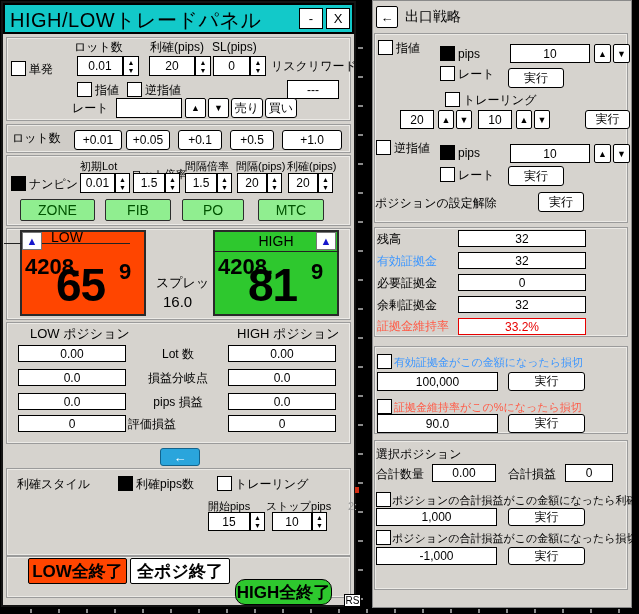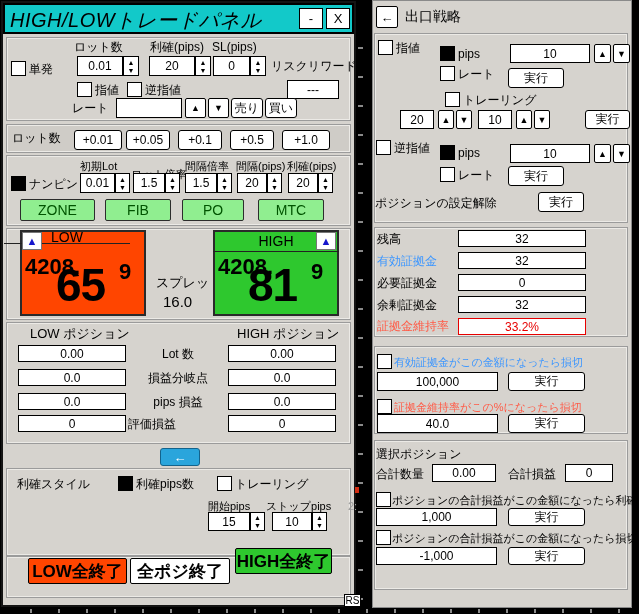--- a/index.html
+++ b/index.html
@@ -9,21 +9,21 @@
   .lbl{position:absolute;font-size:12px;white-space:nowrap;line-height:14px;}
   .box{position:absolute;background:#fff;border:1px solid #000;font-size:12px;display:flex;align-items:center;justify-content:center;white-space:nowrap;box-sizing:border-box;}
   .btn{position:absolute;background:#fff;border:1px solid #000;border-radius:3px;font-size:12px;display:flex;align-items:center;justify-content:center;white-space:nowrap;box-sizing:border-box;cursor:default;}
   .cb{position:absolute;width:13px;height:13px;background:#fff;border:1px solid #000;box-sizing:content-box;}
   .cb.on{background:#000;}
   .spin{position:absolute;background:#fff;border:1px solid #000;display:flex;flex-direction:column;align-items:center;justify-content:center;line-height:1;font-size:7px;box-sizing:border-box;gap:1px;}
   .updn{position:absolute;background:#fff;border:1px solid #000;border-radius:2px;display:flex;align-items:center;justify-content:center;font-size:9px;box-sizing:border-box;}
   .grp{position:absolute;border:1px solid #9b9b9b;box-shadow:inset 0 0 0 1px #eceae6;box-sizing:border-box;}
   .win{position:absolute;background:var(--panel_bg,#d6d3ce);border:2px solid #141414;box-sizing:border-box;}
   .titlebar{position:absolute;background:var(--titlebar,#12c9c9);border:2px solid #000;box-sizing:border-box;}
-  .title-text{position:absolute;font-size:20px;letter-spacing:0.5px;font-style:italic;}
+  .title-text{position:absolute;font-size:20px;letter-spacing:0.5px;}
   .winbtn{position:absolute;background:#fff;border:1px solid #000;font-size:13px;display:flex;align-items:center;justify-content:center;box-sizing:border-box;}
   .strategy{position:absolute;background:var(--strategy_btn,#90ee90);border:1px solid #2c2c2c;border-radius:2px;color:#005400;font-size:14px;display:flex;align-items:center;justify-content:center;box-sizing:border-box;}
   .pricebox{position:absolute;border:2px solid #2a2a2a;box-sizing:border-box;}
   .price-hdr{position:absolute;font-size:14px;display:flex;align-items:center;justify-content:center;border-bottom:1px solid #222;box-sizing:border-box;}
   .arrowbtn{position:absolute;background:#fff;border:1px solid #777;color:#1616cc;font-size:11px;display:flex;align-items:center;justify-content:center;box-sizing:border-box;}
   .price-int{position:absolute;font-size:22px;font-weight:700;line-height:1;}
   .price-main{position:absolute;font-size:46px;font-weight:700;line-height:1;letter-spacing:-1px;}
   .price-sub{position:absolute;font-size:22px;font-weight:700;line-height:1;}
   .closebtn{position:absolute;border:1px solid #000;border-radius:2px;font-size:17px;font-weight:700;display:flex;align-items:center;justify-content:center;box-sizing:border-box;}
   .lbl-blue{color:var(--label_blue,#3c96ff);}
@@ -81,21 +81,21 @@
   <div class="updn" style="left:208px;top:98px;width:21px;height:20px;">▼</div>
   <div class="btn" style="left:231px;top:98px;width:32px;height:20px;">売り</div>
   <div class="btn" style="left:265px;top:98px;width:32px;height:20px;">買い</div>
 
   <div class="grp" style="left:6px;top:124px;width:345px;height:29px;background:#cfccc7;"></div>
   <div class="lbl" style="left:12px;top:131px;">ロット数</div>
   <div class="btn" style="left:74px;top:130px;width:48px;height:20px;">+0.01</div>
   <div class="btn" style="left:126px;top:130px;width:44px;height:20px;">+0.05</div>
   <div class="btn" style="left:178px;top:130px;width:44px;height:20px;">+0.1</div>
   <div class="btn" style="left:230px;top:130px;width:44px;height:20px;">+0.5</div>
-  <div class="btn" style="left:282px;top:130px;width:48px;height:20px;">+1.0</div>
+  <div class="btn" style="left:282px;top:130px;width:60px;height:20px;">+1.0</div>
 
   <div class="grp" style="left:6px;top:155px;width:345px;height:71px;"></div>
   <div class="lbl small" style="left:80px;top:159px;">初期Lot</div>
   <div class="lbl small" style="left:131px;top:159px;margin-top:8px;">ロット倍率</div>
   <div class="lbl small" style="left:185px;top:159px;">間隔倍率</div>
   <div class="lbl small" style="left:236px;top:159px;">間隔(pips)</div>
   <div class="lbl small" style="left:287px;top:159px;">利確(pips)</div>
   <div class="cb on" style="left:11px;top:176px;"></div>
   <div class="lbl" style="left:29px;top:177px;">ナンピン</div>
   <div class="box" style="left:80px;top:173px;width:35px;height:20px;">0.01</div>
@@ -183,21 +183,21 @@
     </div>
   <div class="box" style="left:272px;top:512px;width:40px;height:19px;">10</div>
   <div class="spin" style="left:312px;top:512px;width:15px;height:19px;">
       <span>▲</span>
       <span>▼</span>
     </div>
 
   <div class="grp" style="left:6px;top:556px;width:345px;height:42px;"></div>
   <div class="closebtn" style="left:28px;top:558px;width:99px;height:26px;background:var(--low,#ff4500);">LOW全終了</div>
   <div class="closebtn" style="left:130px;top:558px;width:100px;height:26px;background:#fff;">全ポジ終了</div>
-  <div class="closebtn" style="left:235px;top:548px;width:97px;height:26px;background:var(--high,#2ec82e);">HIGH全終了</div>
+  <div class="closebtn" style="left:235px;top:579px;width:97px;height:26px;background:var(--high,#2ec82e);border-radius:10px;">HIGH全終了</div>
 
   <div class="abs" style="left:357px;top:0;width:15px;height:614px;background:#000;"></div>
   <div class="ticks-v" style="left:358px;top:20px;height:580px;"></div>
   <div class="abs" style="left:355px;top:487px;width:4px;height:6px;background:#d22d12;"></div>
   <div class="lbl" style="left:348px;top:499px;color:#9a9a9a;font-size:11px;z-index:5;">2:</div>
   <div class="box" style="left:344px;top:594px;width:17px;height:13px;font-size:10px;z-index:6;">RS</div>
   <div class="abs" style="left:632px;top:0;width:7px;height:614px;background:#000;"></div>
   <div class="abs" style="left:0;top:608px;width:639px;height:6px;background:#000;"></div>
   <div class="ticks-h" style="left:4px;top:609px;width:631px;"></div>
 
@@ -253,21 +253,21 @@
   <div class="lbl lbl-red" style="left:377px;top:320px;font-family:Liberation Mono, monospace;">証拠金維持率</div>
   <div class="box" style="left:458px;top:318px;width:128px;height:17px;border-color:var(--value_red,#e60000);color:var(--value_red,#e60000);">33.2%</div>
 
   <div class="grp" style="left:374px;top:346px;width:254px;height:88px;"></div>
   <div class="cb" style="left:377px;top:354px;"></div>
   <div class="lbl lbl-blue small" style="left:394px;top:355px;">有効証拠金がこの金額になったら損切</div>
   <div class="box" style="left:377px;top:372px;width:121px;height:19px;">100,000</div>
   <div class="btn" style="left:508px;top:372px;width:77px;height:19px;">実行</div>
   <div class="cb" style="left:377px;top:399px;"></div>
   <div class="lbl lbl-red small" style="left:394px;top:400px;">証拠金維持率がこの%になったら損切</div>
-  <div class="box" style="left:377px;top:414px;width:121px;height:19px;">40.0</div>
+  <div class="box" style="left:377px;top:414px;width:121px;height:19px;">90.0</div>
   <div class="btn" style="left:508px;top:414px;width:77px;height:19px;">実行</div>
 
   <div class="grp" style="left:374px;top:440px;width:254px;height:150px;"></div>
   <div class="lbl" style="left:376px;top:447px;">選択ポジション</div>
   <div class="lbl" style="left:376px;top:467px;">合計数量</div>
   <div class="box" style="left:432px;top:464px;width:64px;height:18px;">0.00</div>
   <div class="lbl" style="left:508px;top:467px;">合計損益</div>
   <div class="box" style="left:565px;top:464px;width:48px;height:18px;">0</div>
   <div class="cb" style="left:376px;top:492px;"></div>
   <div class="lbl small" style="left:392px;top:493px;">ポジションの合計損益がこの金額になったら利確</div>

